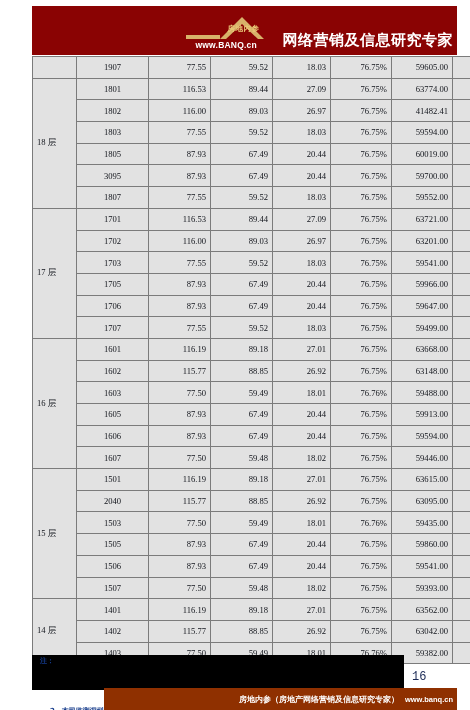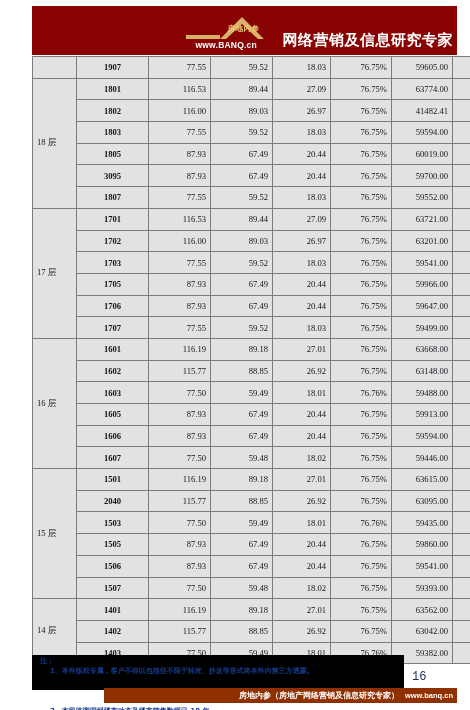--- a/index.html
+++ b/index.html
@@ -56,21 +56,21 @@
     background:#e2e2e2;
     font-size:8.6px;
     color:#10131a;
     height:20.7px;
     padding:0 4px;
     font-family:"Liberation Serif","DejaVu Serif",serif;
     white-space:nowrap;
     overflow:hidden;
   }
   td.c-floor{width:35px;}
-  td.c-unit {width:63px;text-align:center;font-weight:bold;}
+  td.c-unit {width:63px;text-align:center;}
   td.c-num  {text-align:right;}
   .w-a{width:53px;} .w-b{width:53px;margin-top:13px;} .w-c{width:49px;}
   .w-d{width:52px;} .w-e{width:52px;} .w-f{width:69px;}
   
   .notes{
     position:absolute;left:32px;top:655px;width:372px;height:35px;
     background:#000000;
     color:#1a3a8f;
     font-family:"DejaVu Sans",sans-serif;
   }
@@ -79,21 +79,21 @@
   }
   .notes .n-1{position:absolute;left:18px;top:11px;font-size:7px;font-weight:bold;color:#143a8a;white-space:nowrap;}
   .notes .n-2{position:absolute;left:18px;top:22px;font-size:7px;font-weight:bold;color:#143a8a;white-space:nowrap;margin-top:29px;}
   .page-num{
     position:absolute;left:412px;top:670px;
     font-size:12px;color:#1b2a55;
     font-family:Liberation Mono, monospace;
   }
   
   .footbar{
-    position:absolute;left:104px;top:688px;width:353px;height:15px;
+    position:absolute;left:104px;top:688px;width:353px;height:23px;
     background:#8f3000;
     display:flex;align-items:center;justify-content:flex-end;
     padding-right:4px;box-sizing:border-box;gap:6px;
   }
   .foot-cn{
     color:#ffffff;font-size:8px;font-weight:bold;
     font-family:"DejaVu Sans",sans-serif;white-space:nowrap;
   }
   .foot-url{
     color:#ffffff;font-size:7.5px;font-weight:bold;
@@ -375,21 +375,20 @@
         <td class="c-num w-c">18.01</td>
         <td class="c-num w-d">76.76%</td>
         <td class="c-num w-e">59382.00</td>
         <td class="c-num w-f">4602105.00</td>
       </tr>
     </tbody>
 </table>
 
 <div class="notes">
   <div class="n-title">注：</div>
-  <div class="n-1">1、本件版权专属，客户不得以包括但不限于转发、抄送等形式将本件内第三方透露。</div>
   <div class="n-2">2、本司监测深圳楼市动态及楼市销售数据已 18 年。</div>
 </div>
 
 <div class="page-num">16</div>
 
 <div class="footbar">
   <span class="foot-cn">房地内参（房地产网络营销及信息研究专家）</span>
   <span class="foot-url">www.banq.cn</span>
 </div>
 

